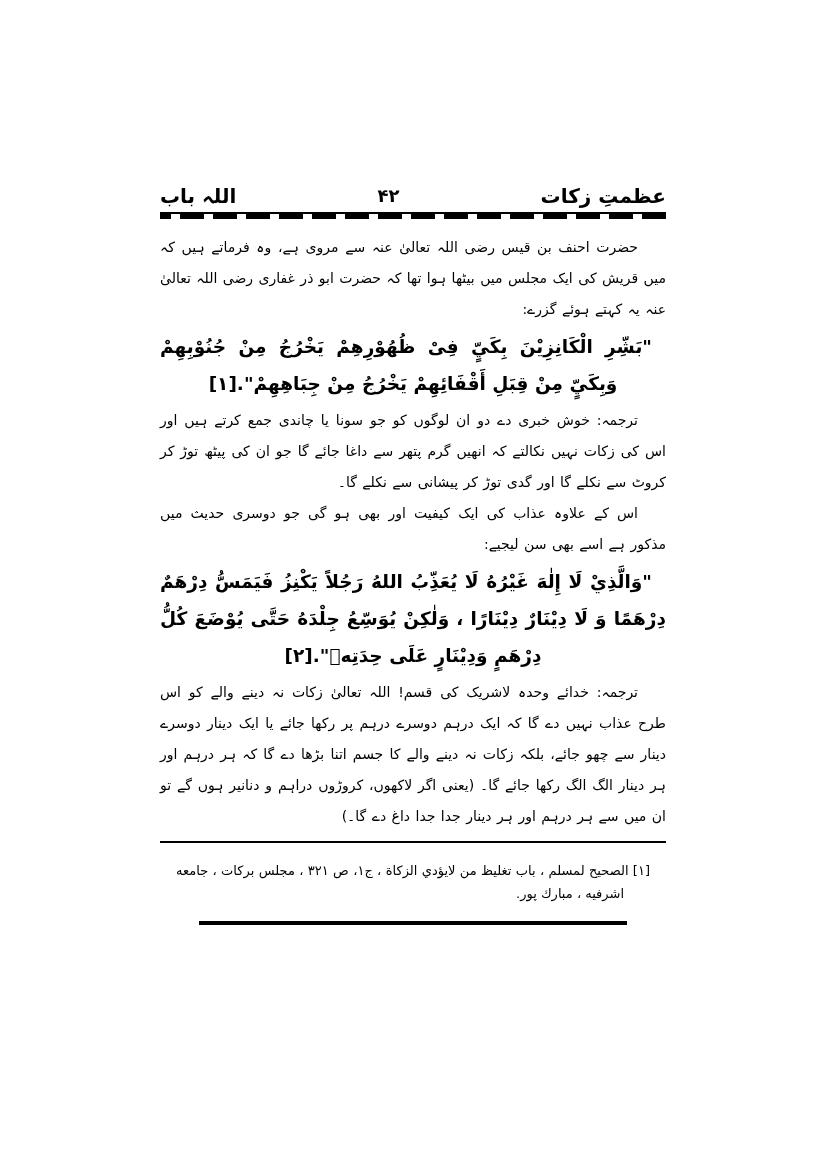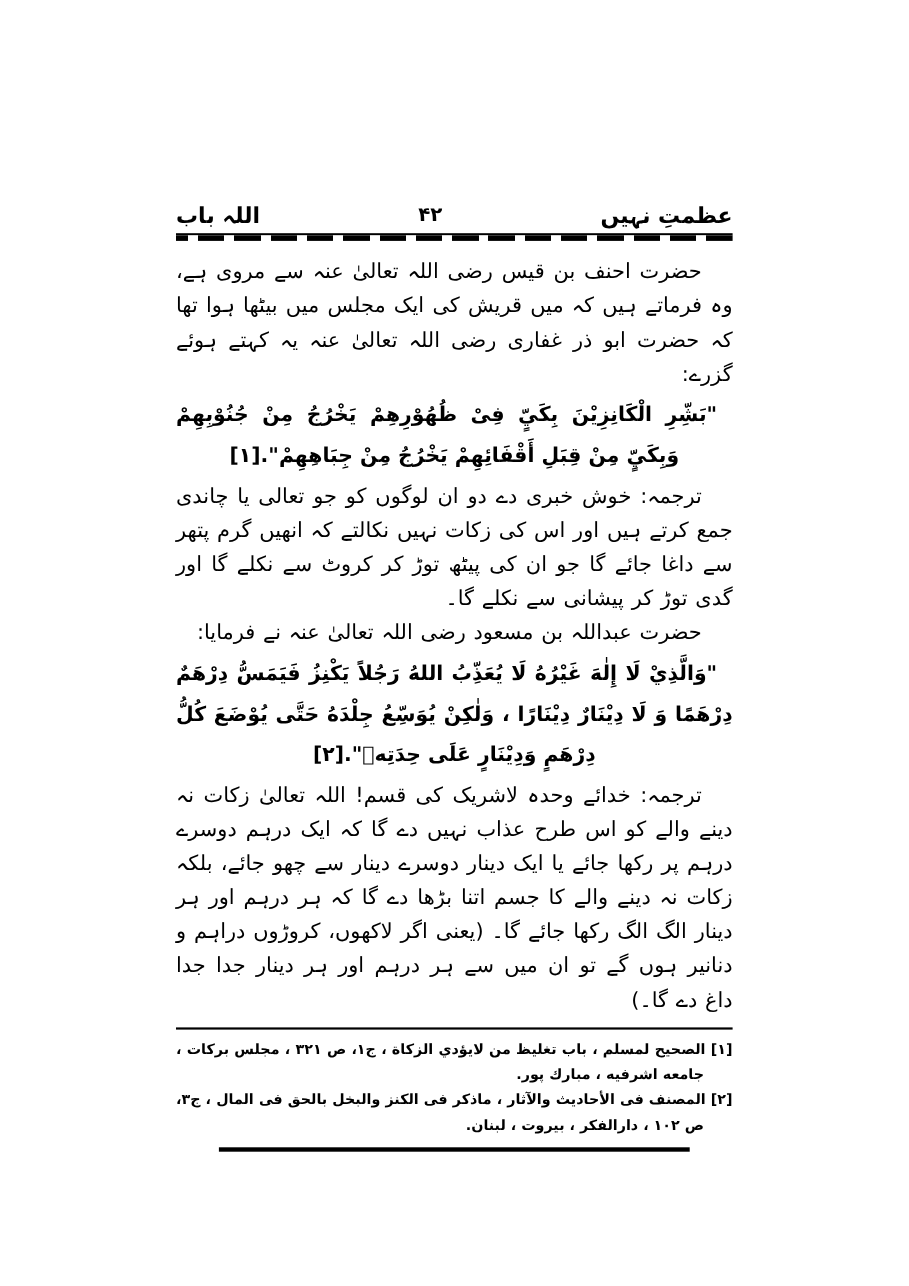--- a/index.html
+++ b/index.html
@@ -48,21 +48,21 @@
   }
   
   .main-text {
     margin-top: 13px;
   }
   .main-text p {
     margin: 0;
     text-align: justify;
   }
   p.urdu {
-    font-size: 19px;
+    font-size: 14px;
     line-height: 31px;
     text-indent: 28px; 
     word-spacing: 1px;
   }
   p.arabic-quote {
     font-size: 18.5px;
     font-weight: bold;
     line-height: 37px;
     text-indent: 14px;
     text-align: justify;
@@ -73,62 +73,60 @@
   .footnote-rule {
     margin-top: 9px;
     border-top: 2px solid #000;
   }
   .footnotes {
     margin-top: 7px;
     font-size: 13px;
     line-height: 23px;
   }
   .footnotes p {
-    margin: 0;
+    margin: 16px;
     text-align: justify;
     padding-right: 26px;  
     text-indent: -26px;
-    font-weight: bold;
   }
   
   .bottom-rule {
     width: 428px;
     height: 4px;
     background: #000;
     margin: 8px auto 0 auto;
   }
 </style>
 </head>
 <body>
 
 <div class="page">
   <div class="content">
 
     <div class="running-head">
-      <span>عظمتِ نہیں</span>
+      <span>عظمتِ زکات</span>
       <span class="pageno">۴۲</span>
       <span>اللہ باب</span>
     </div>
 
     <div class="head-rule">
       <div class="dashes"></div>
     </div>
 
     <div class="main-text">
       <p class="urdu">حضرت احنف بن قیس رضی اللہ تعالیٰ عنہ سے مروی ہے، وہ فرماتے ہیں کہ میں قریش کی ایک مجلس میں بیٹھا ہوا تھا کہ حضرت ابو ذر غفاری رضی اللہ تعالیٰ عنہ یہ کہتے ہوئے گزرے:</p>
       <p class="arabic-quote">"بَشِّرِ الْكَانِزِيْنَ بِكَيٍّ فِىْ ظُهُوْرِهِمْ يَخْرُجُ مِنْ جُنُوْبِهِمْ وَبِكَيٍّ مِنْ قِبَلِ أَقْفَائِهِمْ يَخْرُجُ مِنْ جِبَاهِهِمْ".[۱]</p>
-      <p class="urdu">ترجمہ: خوش خبری دے دو ان لوگوں کو جو تعالی یا چاندی جمع کرتے ہیں اور اس کی زکات نہیں نکالتے کہ انھیں گرم پتھر سے داغا جائے گا جو ان کی پیٹھ توڑ کر کروٹ سے نکلے گا اور گدی توڑ کر پیشانی سے نکلے گا۔</p>
-      <p class="urdu">حضرت عبداللہ بن مسعود رضی اللہ تعالیٰ عنہ نے فرمایا:</p>
+      <p class="urdu">ترجمہ: خوش خبری دے دو ان لوگوں کو جو سونا یا چاندی جمع کرتے ہیں اور اس کی زکات نہیں نکالتے کہ انھیں گرم پتھر سے داغا جائے گا جو ان کی پیٹھ توڑ کر کروٹ سے نکلے گا اور گدی توڑ کر پیشانی سے نکلے گا۔</p>
+      <p class="urdu">اس کے علاوہ عذاب کی ایک کیفیت اور بھی ہو گی جو دوسری حدیث میں مذکور ہے اسے بھی سن لیجیے:</p>
       <p class="arabic-quote">"وَالَّذِيْ لَا إِلٰهَ غَيْرُهُ لَا يُعَذِّبُ اللهُ رَجُلاً يَكْنِزُ فَيَمَسُّ دِرْهَمٌ دِرْهَمًا وَ لَا دِيْنَارٌ دِيْنَارًا ، وَلٰكِنْ يُوَسِّعُ جِلْدَهُ حَتَّى يُوْضَعَ كُلُّ دِرْهَمٍ وَدِيْنَارٍ عَلَى حِدَتِهٖ".[۲]</p>
       <p class="urdu">ترجمہ: خدائے وحدہ لاشریک کی قسم! اللہ تعالیٰ زکات نہ دینے والے کو اس طرح عذاب نہیں دے گا کہ ایک درہم دوسرے درہم پر رکھا جائے یا ایک دینار دوسرے دینار سے چھو جائے، بلکہ زکات نہ دینے والے کا جسم اتنا بڑھا دے گا کہ ہر درہم اور ہر دینار الگ الگ رکھا جائے گا۔ (یعنی اگر لاکھوں، کروڑوں دراہم و دنانیر ہوں گے تو ان میں سے ہر درہم اور ہر دینار جدا جدا داغ دے گا۔)</p>
     </div>
 
     <div class="footnote-rule"></div>
 
     <div class="footnotes">
       <p>[۱] الصحيح لمسلم ، باب تغليظ من لايؤدي الزكاة ، ج۱، ص ۳۲۱ ، مجلس بركات ، جامعه اشرفيه ، مبارك پور.</p>
-      <p>[۲] المصنف فى الأحاديث والآثار ، ماذكر فى الكنز والبخل بالحق فى المال ، ج۳، ص ۱۰۲ ، دارالفكر ، بيروت ، لبنان.</p>
     </div>
 
     <div class="bottom-rule"></div>
 
   </div>
 </div>
 
 </body></html>

